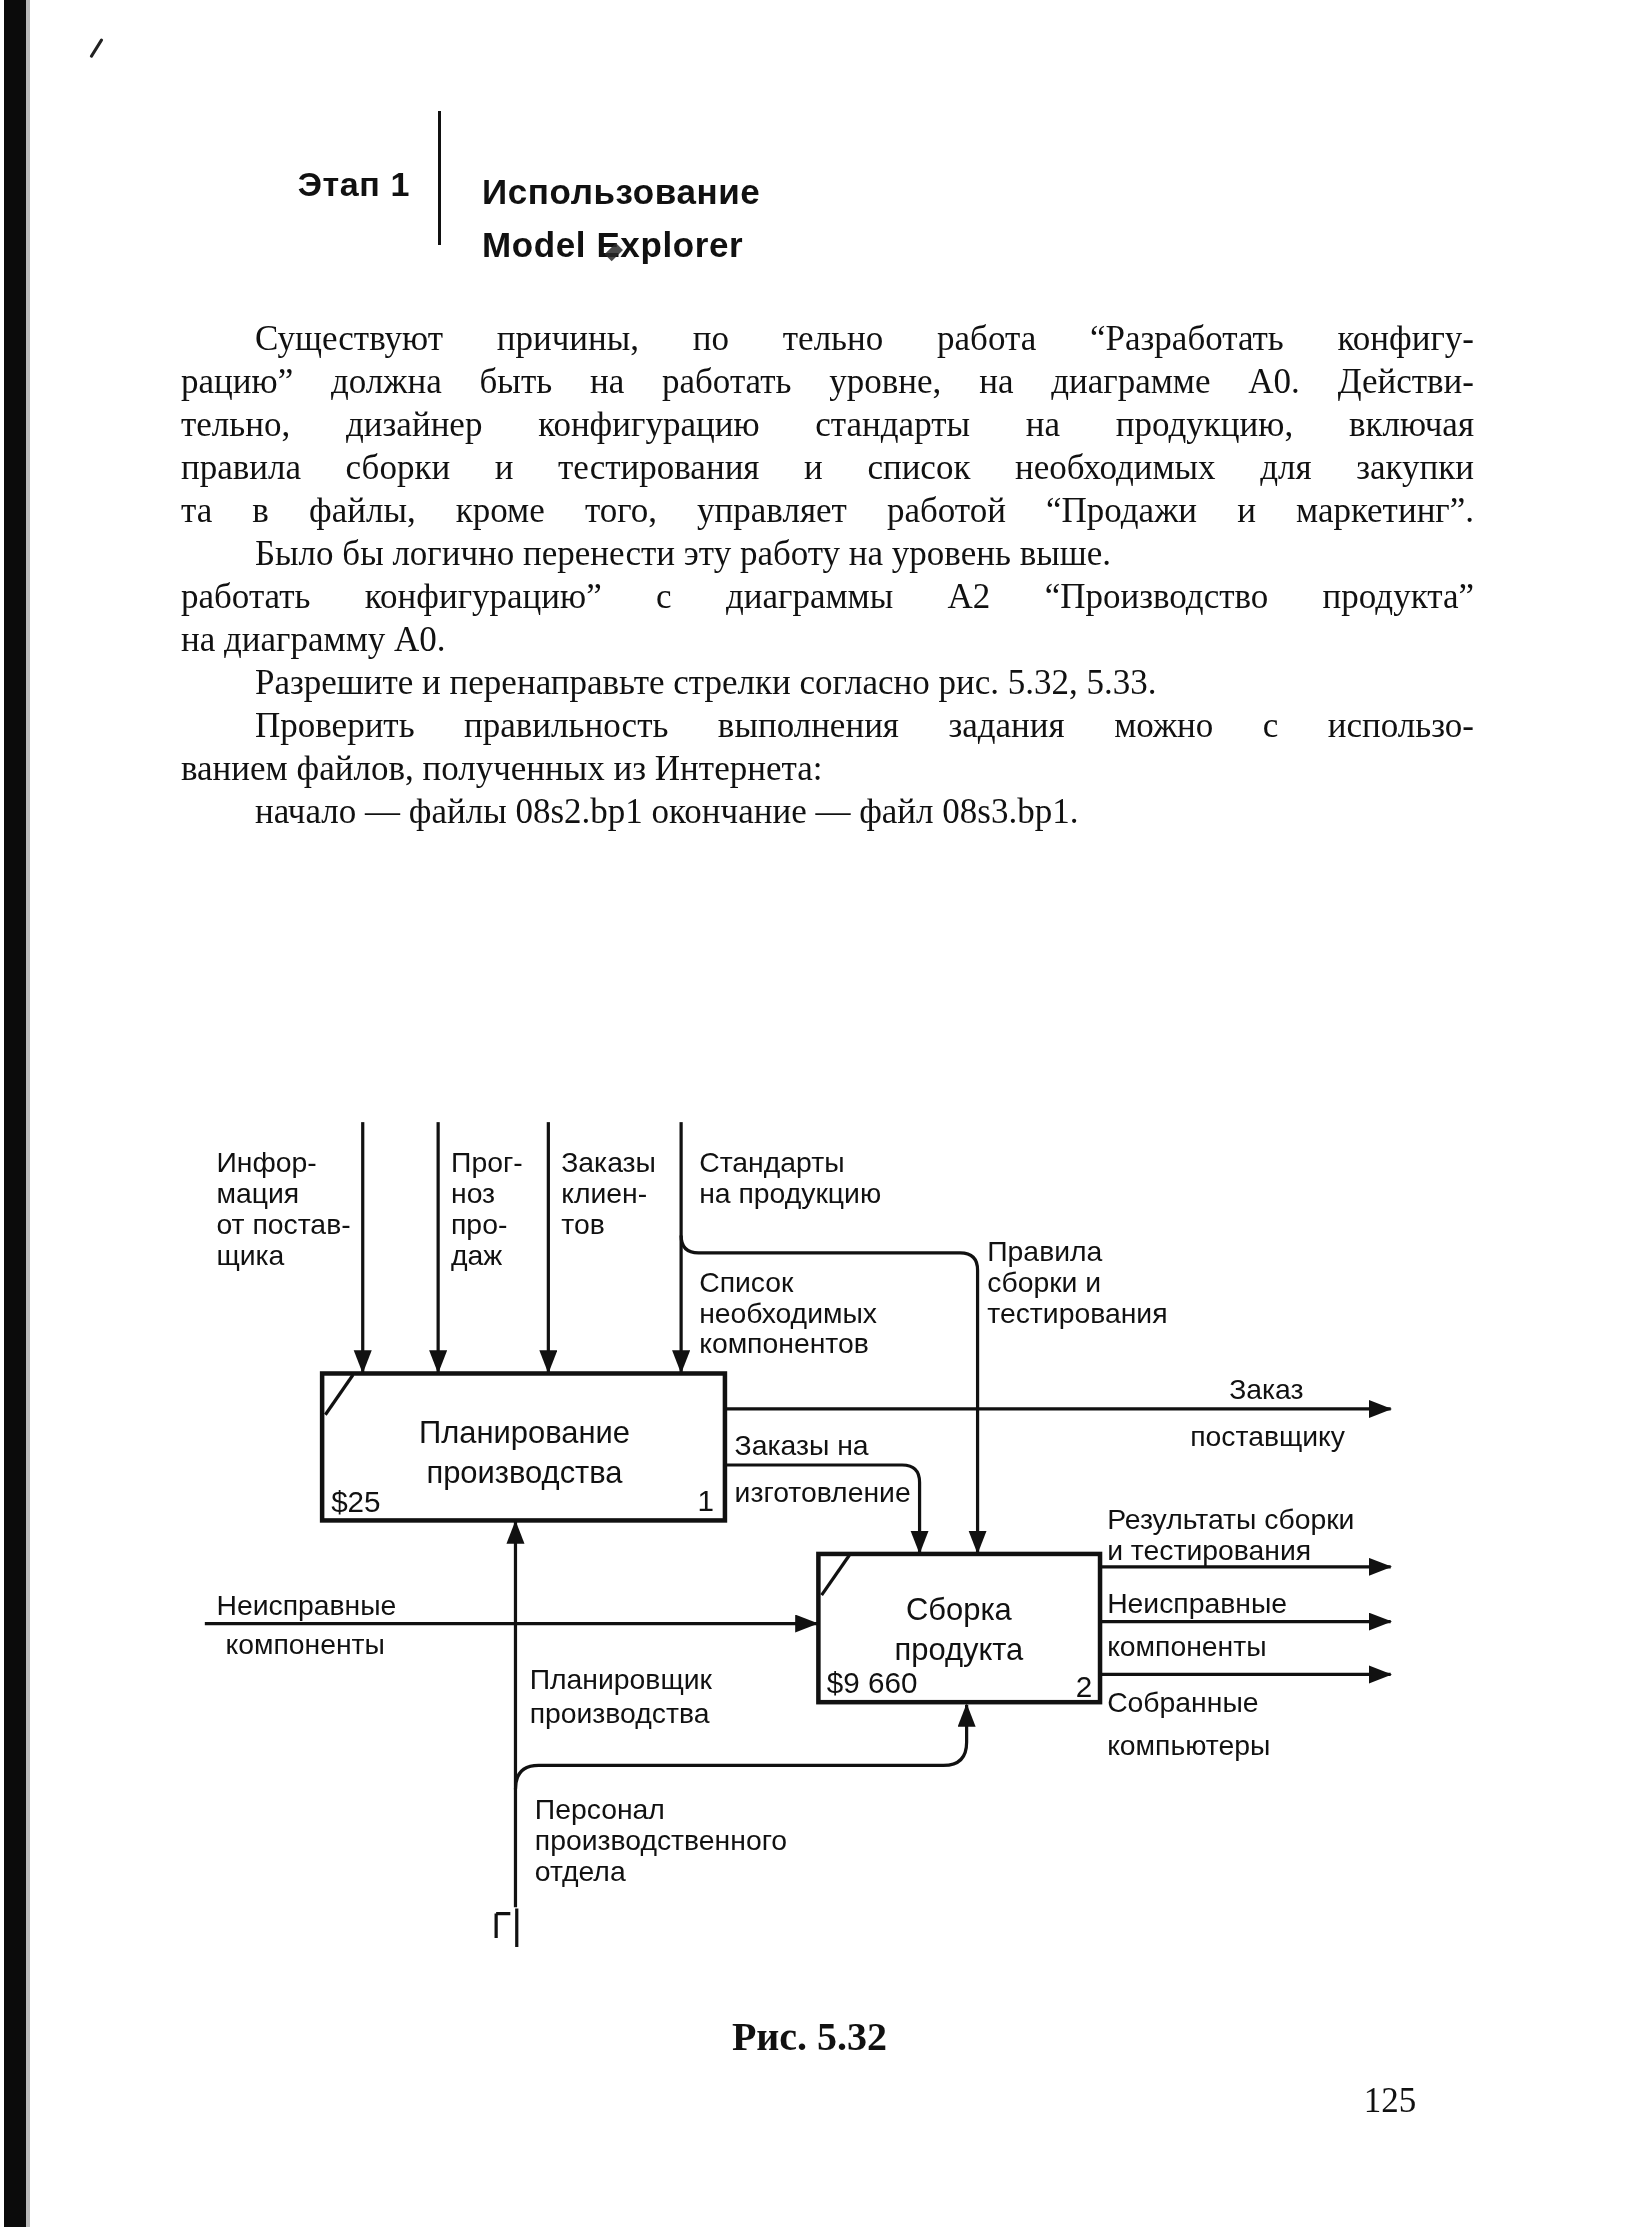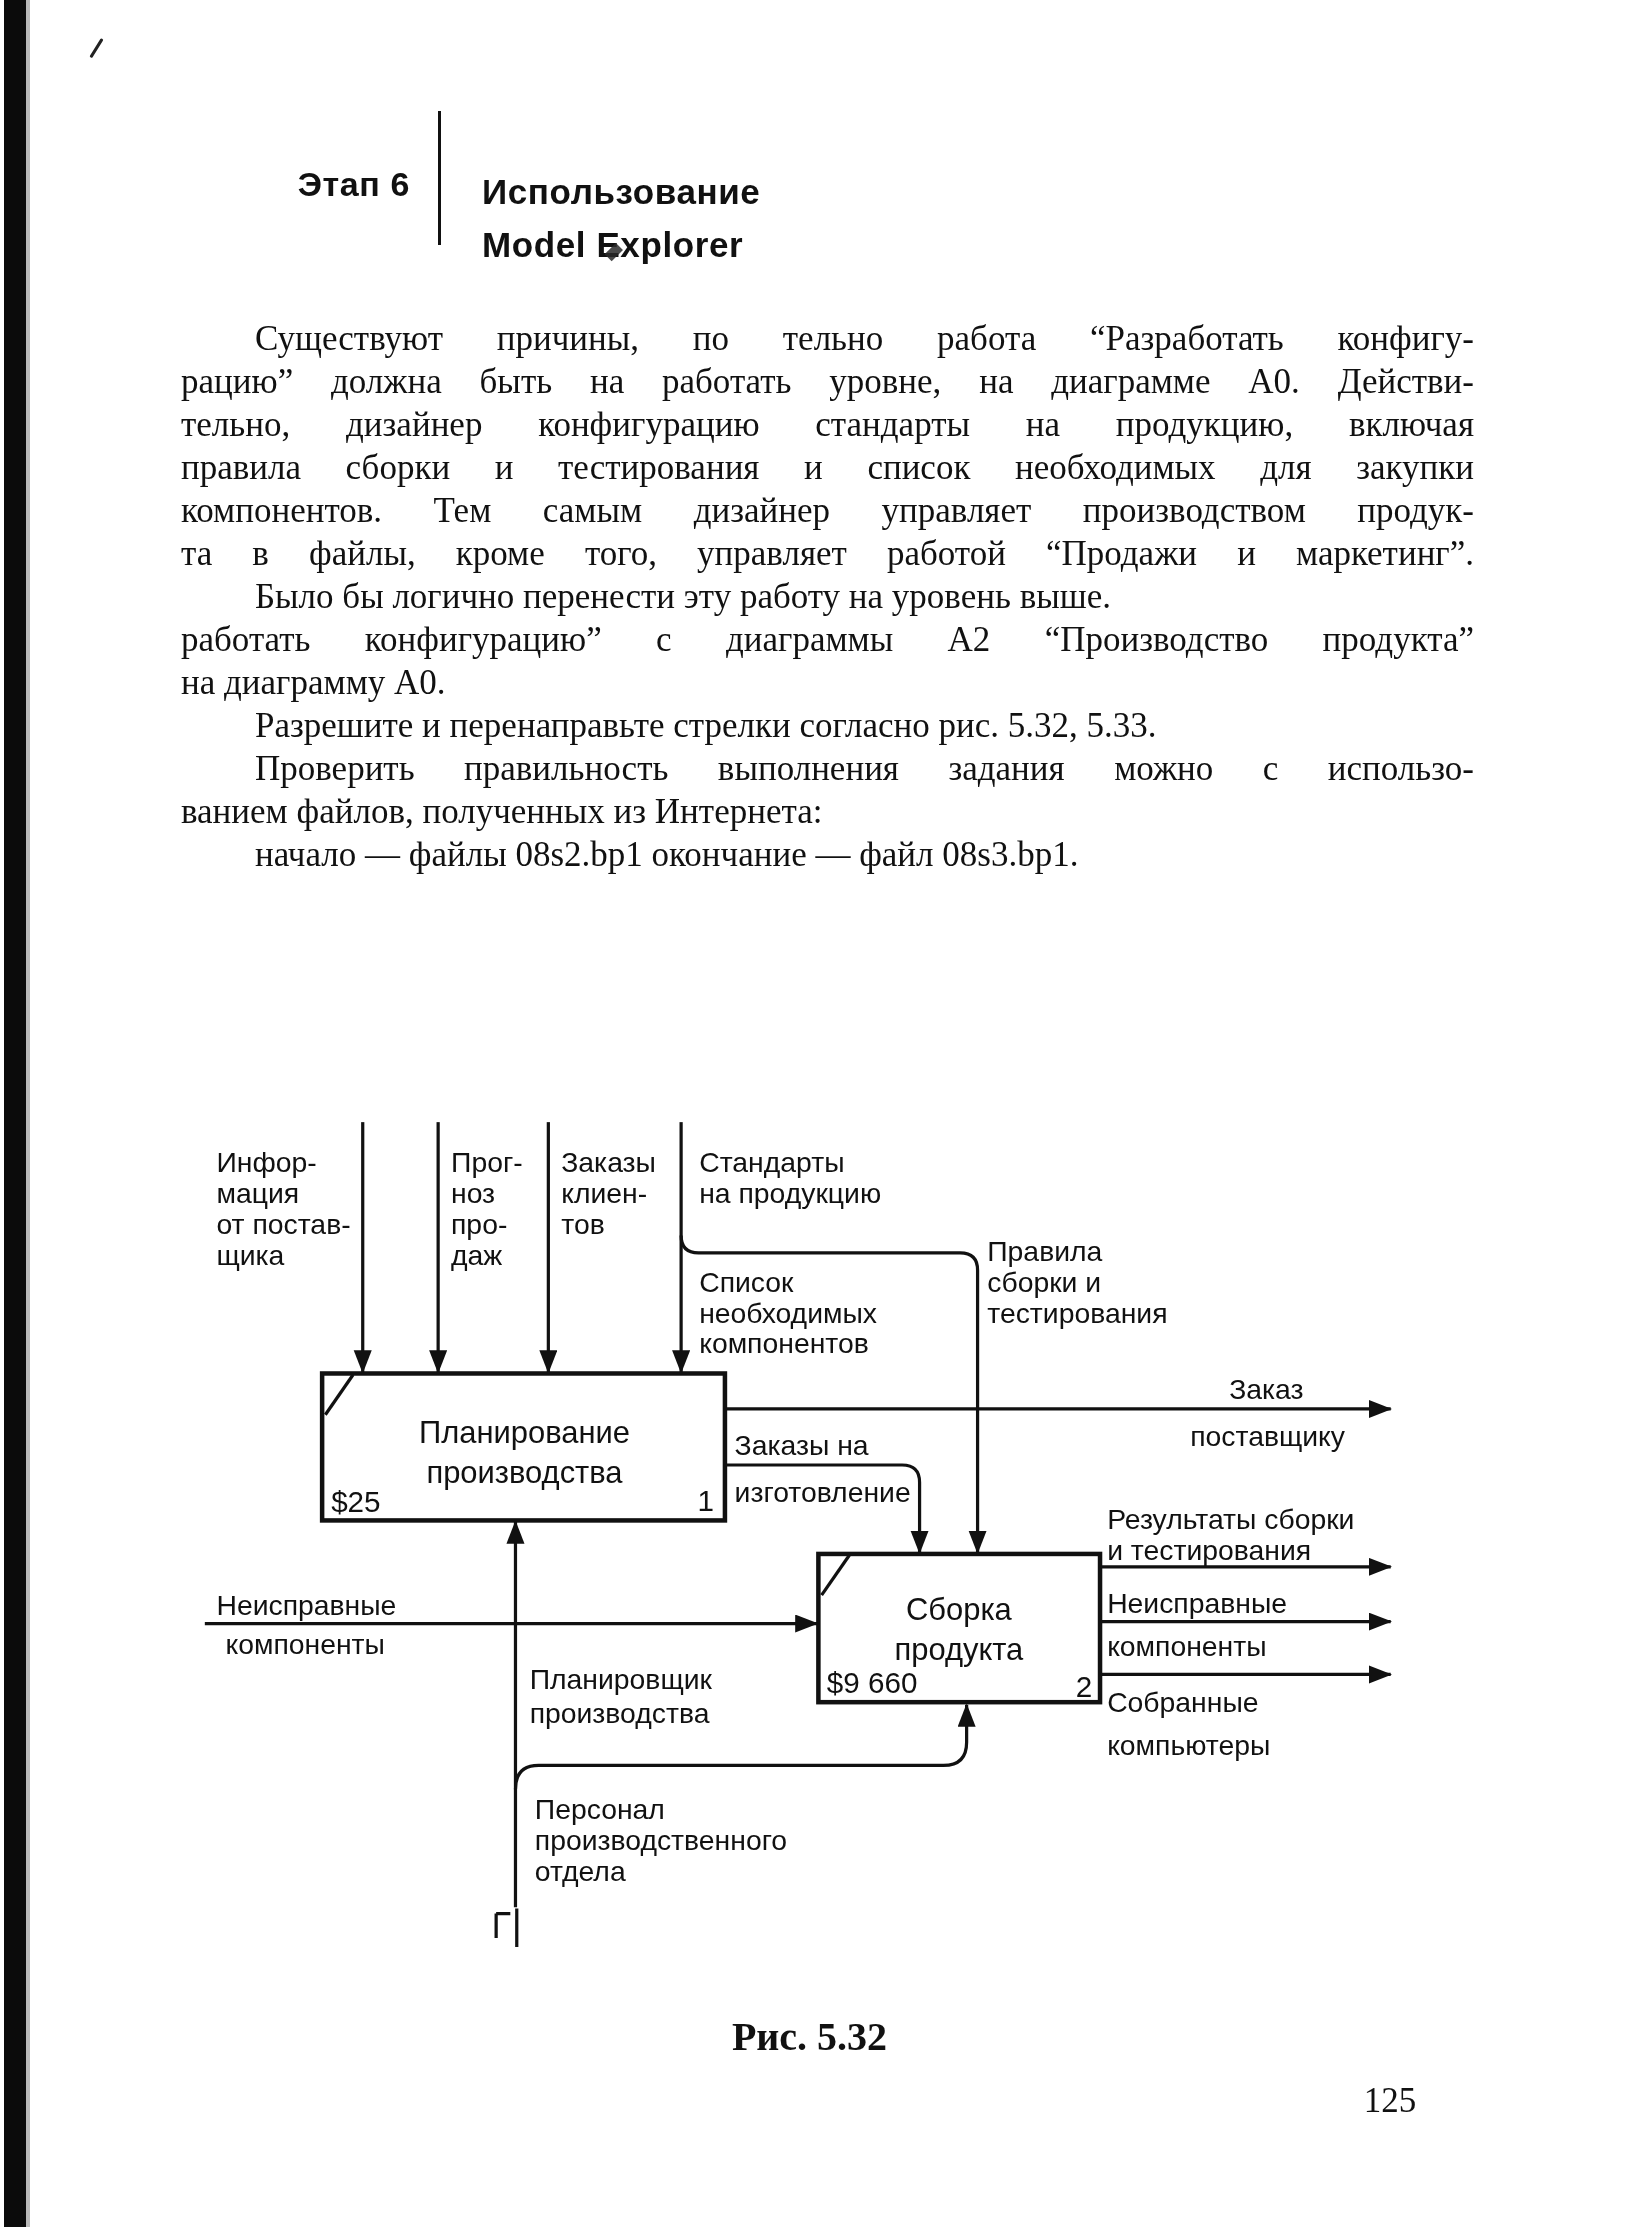--- a/index.html
+++ b/index.html
@@ -55,34 +55,33 @@
   .notch { stroke:#111; stroke-width:5; }
 </style>
 </head>
 <body>
 
 <div class="page">
   <div class="gutter"></div>
   <div class="gutter-soft"></div>
   <div class="scratch"></div>
 
-  <div class="stage">Этап 6</div>
+  <div class="stage">Этап 1</div>
   <div class="vrule"></div>
   <div class="htitle">
     <div>Использование</div>
     <div>Model Explorer</div>
   </div>
   <div class="ornament"></div>
 
   <div class="bodytext">
     <div class="tline indent just">Существуют причины, по тельно работа “Разработать конфигу-</div>
     <div class="tline">рацию” должна быть на работать уровне, на диаграмме А0. Действи-</div>
     <div class="tline">тельно, дизайнер конфигурацию стандарты на продукцию, включая</div>
     <div class="tline">правила сборки и тестирования и список необходимых для закупки</div>
-    <div class="tline">компонентов. Тем самым дизайнер управляет производством продук-</div>
     <div class="tline">та в файлы, кроме того, управляет работой “Продажи и маркетинг”.</div>
     <div class="tline short indent">Было бы логично перенести эту работу на уровень выше.</div>
     <div class="tline">работать конфигурацию” с диаграммы А2 “Производство продукта”</div>
     <div class="tline short">на диаграмму А0.</div>
     <div class="tline short indent">Разрешите и перенаправьте стрелки согласно рис. 5.32, 5.33.</div>
     <div class="tline indent just">Проверить правильность выполнения задания можно с использо-</div>
     <div class="tline short">ванием файлов, полученных из Интернета:</div>
     <div class="tline short indent">начало — файлы 08s2.bp1 окончание — файл 08s3.bp1.</div>
   </div>
 

